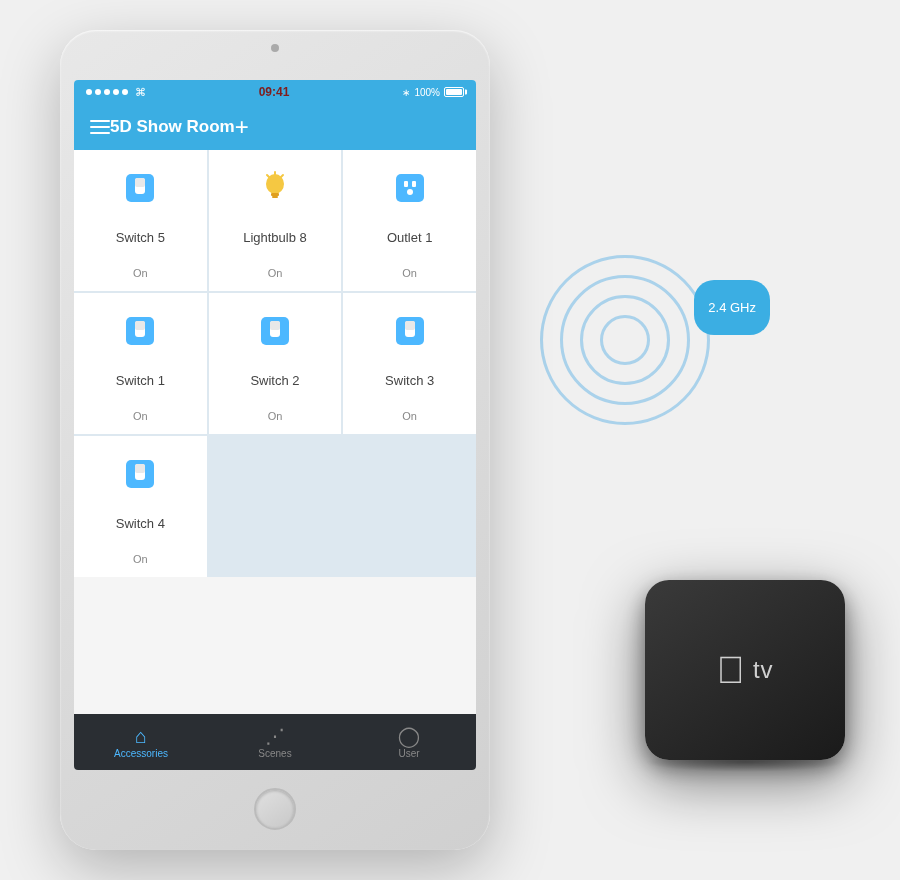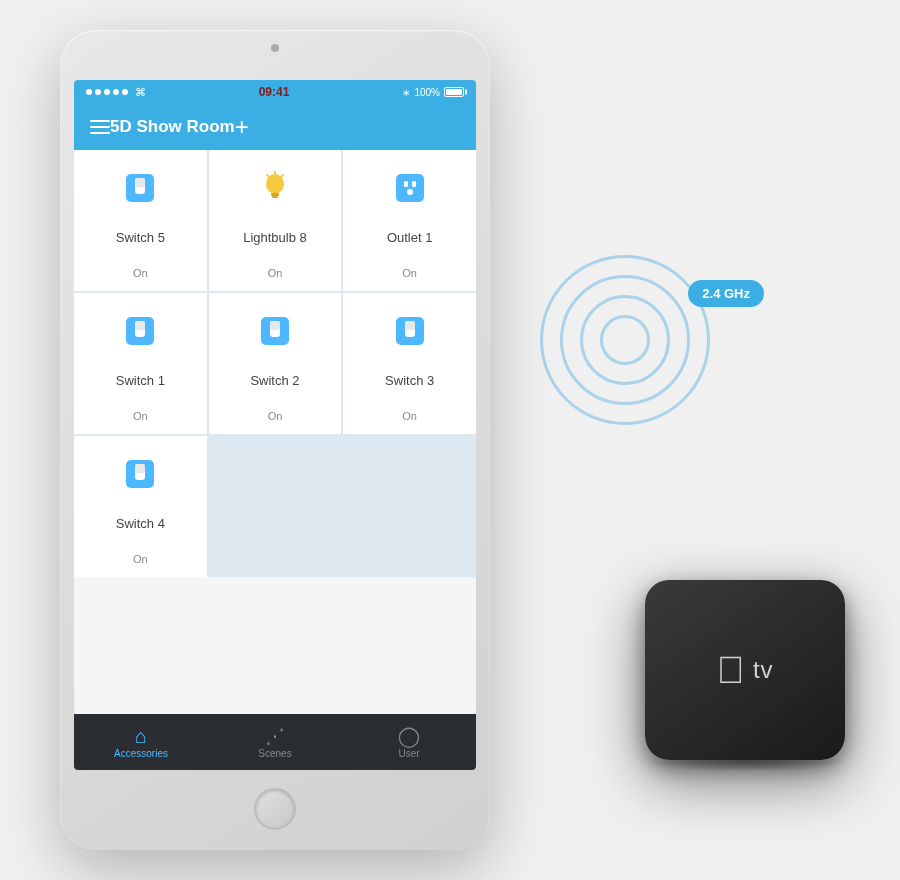--- a/index.html
+++ b/index.html
@@ -29,28 +29,28 @@
       transform: translate(-50%, -50%);
     }
     .wifi-arc:nth-child(1) { width: 50px; height: 50px; }
     .wifi-arc:nth-child(2) { width: 90px; height: 90px; }
     .wifi-arc:nth-child(3) { width: 130px; height: 130px; }
     .wifi-arc:nth-child(4) { width: 170px; height: 170px; }
 
     
     .ghz-badge {
       position: absolute;
-      right: 136px;
+      right: 130px;
       top: 280px;
       background: #3baee3;
       color: white;
       border-radius: 20px;
-      padding: 6px 14px;
+      padding: 20px 14px;
       font-size: 13px;
-      font-weight: 700;
+      font-weight: 400;
       z-index: 10;
     }
 
     
     .apple-tv {
       position: absolute;
       right: 55px;
       bottom: 120px;
       width: 200px;
       height: 180px;

